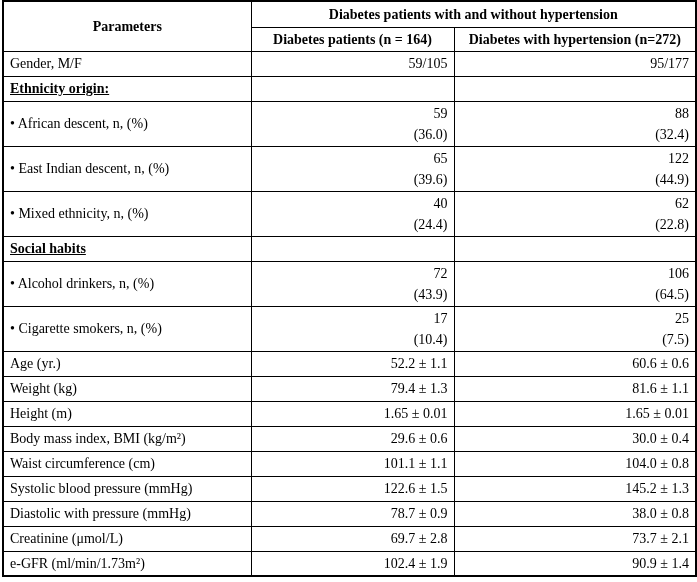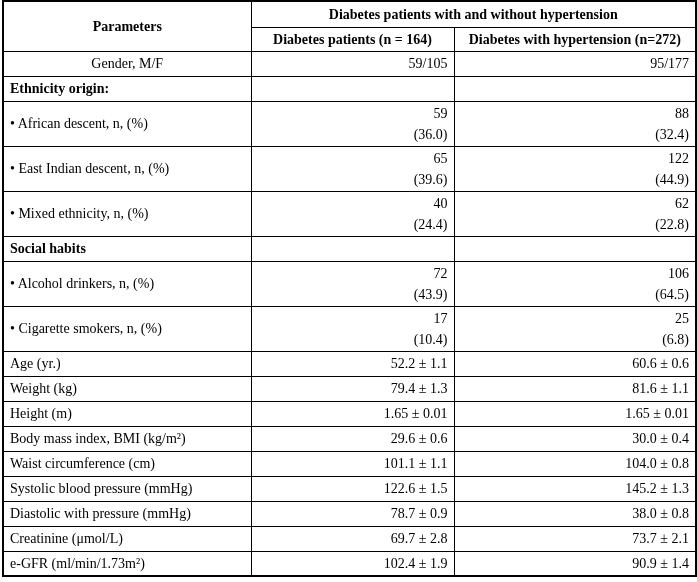--- a/index.html
+++ b/index.html
@@ -36,28 +36,28 @@
   }
   td.parameters-cell {
     font-weight: normal;
     text-align: center;
   }
   
   td.label {
     text-align: left;
   }
   td.label-center {
-    text-align: center;
   }
   td.val {
     text-align: right;
     white-space: pre-line;
   }
   tr.section td.label {
     font-weight: bold;
+    text-decoration: underline;
   }
   
   tr.h-hdr1   { height: 26px; }
   tr.h-hdr2   { height: 24px; }
   tr.h-single { height: 25px; }
   tr.h-double { height: 44px; }
 </style>
 </head>
 <body>
 
@@ -126,21 +126,21 @@
 (43.9)</td>
       <td class="val">106
 (64.5)</td>
     </tr>
 
     <tr class="h-double">
       <td class="label">• Cigarette smokers, n, (%)</td>
       <td class="val">17
 (10.4)</td>
       <td class="val">25
-(6.8)</td>
+(7.5)</td>
     </tr>
 
     <tr class="h-single">
       <td class="label">Age (yr.)</td>
       <td class="val">52.2 ± 1.1</td>
       <td class="val">60.6 ± 0.6</td>
     </tr>
 
     <tr class="h-single">
       <td class="label">Weight (kg)</td>

